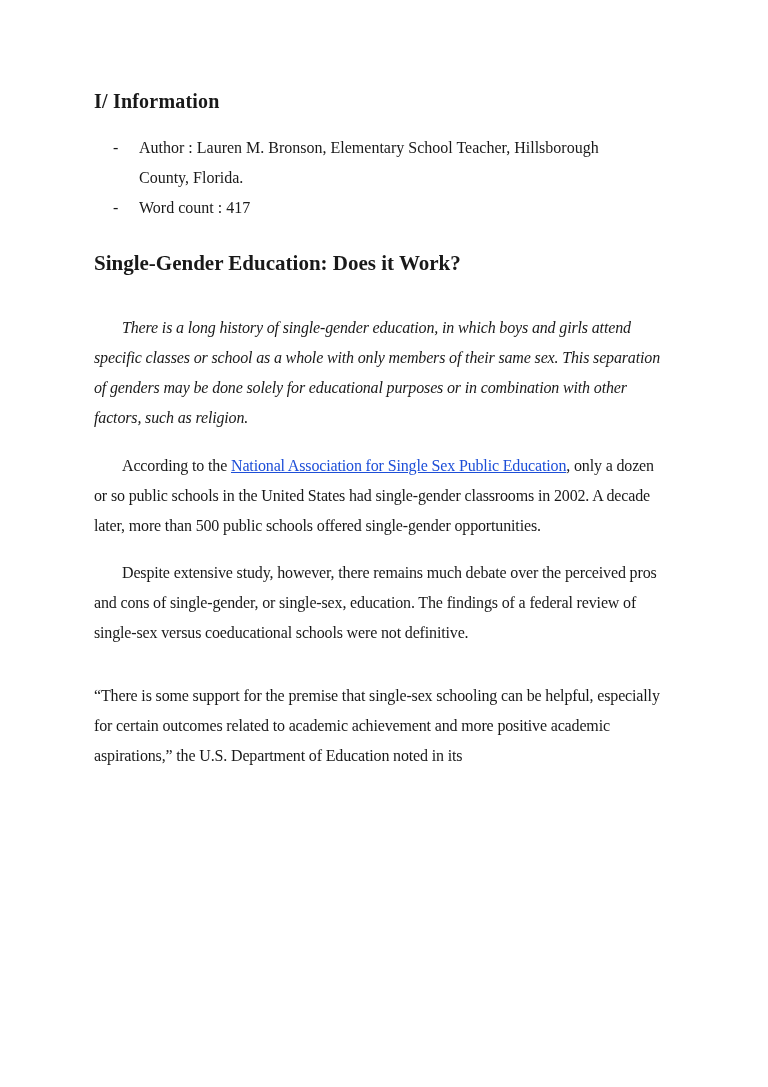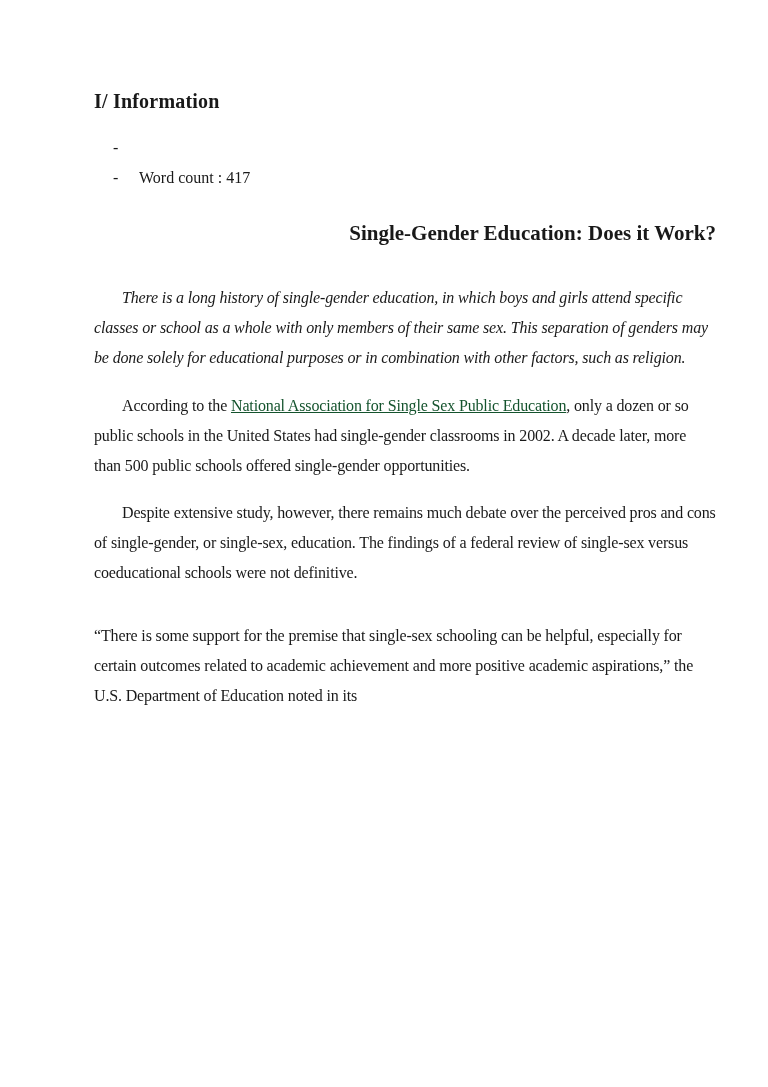--- a/index.html
+++ b/index.html
@@ -6,21 +6,21 @@
   .page {
     position: relative;
     width: 768px;
     height: 1087px;
     background: #ffffff;
     color: #191919;
     font-family: "Liberation Serif", "DejaVu Serif", serif;
     overflow: hidden;
   }
   .content {
-    padding: 89px 52px 0 94px; 
+    padding: 89px 100px 0 94px; 
   }
   .section-heading {
     font-size: 20px;
     font-weight: bold;
     line-height: 24px;
     margin: 0;
     letter-spacing: 0.2px;
   }
   .heading-reading { margin-top: 12px; }
   .info-list {
@@ -34,50 +34,51 @@
   .bullet-marker {
     flex: none;
     width: 26px;
     padding-left: 19px;
   }
   .bullet-text { max-width: 500px; }
   .article-title {
     font-size: 21px;
     font-weight: bold;
     line-height: 26px;
-    text-align: right;
+    text-align: left;
     margin: 27px 0 0 0;
   }
   .para {
     font-size: 16px;
     line-height: 30px;
     margin: 17px 0 0 0;
     text-indent: 28px;
     letter-spacing: -0.15px;
   }
   [data-name="paragraph-1"] { margin-top: 37px; font-style: italic; }
   [data-name="paragraph-3"] { margin-top: 18px; }
   [data-name="paragraph-5"] { margin-top: 33px; text-indent: 0; }
   .doc-link {
-    color: #14532d;
+    color: #1d4ed8;
     text-decoration: underline;
     cursor: pointer;
   }
 </style>
 </head>
 <body>
 
 <div class="page" data-name="document-page">
   <div class="content" data-name="document-content">
 
     <h1 class="section-heading" data-name="section-heading-information">I/ Information</h1>
 
     <ul class="info-list" data-name="info-list">
       <li data-name="list-item-author">
         <span class="bullet-marker" data-name="bullet-marker">-</span>
+        <span class="bullet-text" data-name="author-text">Author : Lauren M. Bronson, Elementary School Teacher, Hillsborough County, Florida.</span>
       </li>
       <li data-name="list-item-word-count">
         <span class="bullet-marker" data-name="bullet-marker">-</span>
         <span class="bullet-text" data-name="word-count-text">Word count : 417</span>
       </li>
     </ul>
 
 
     <h2 class="article-title" data-name="article-title">Single-Gender Education: Does it Work?</h2>
 

